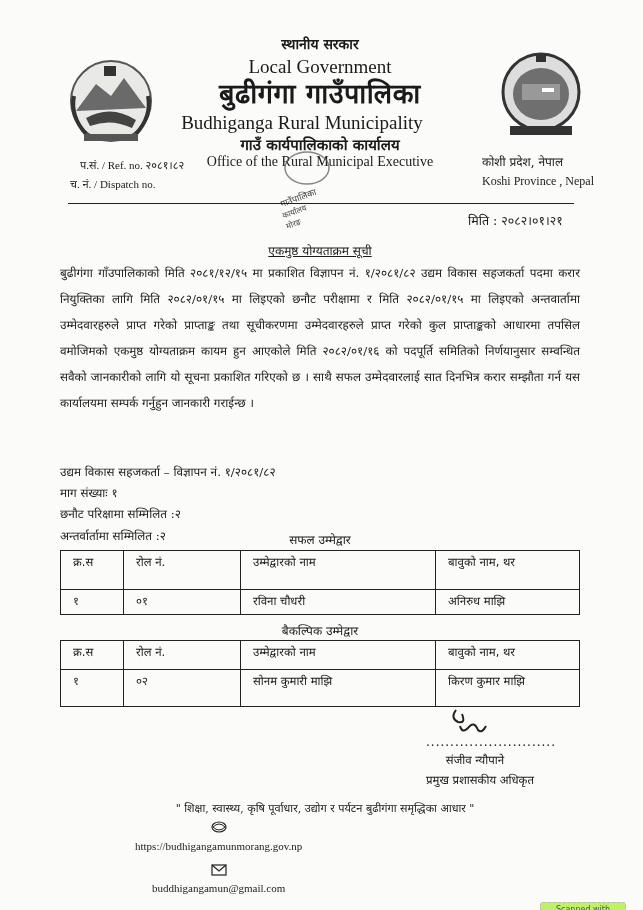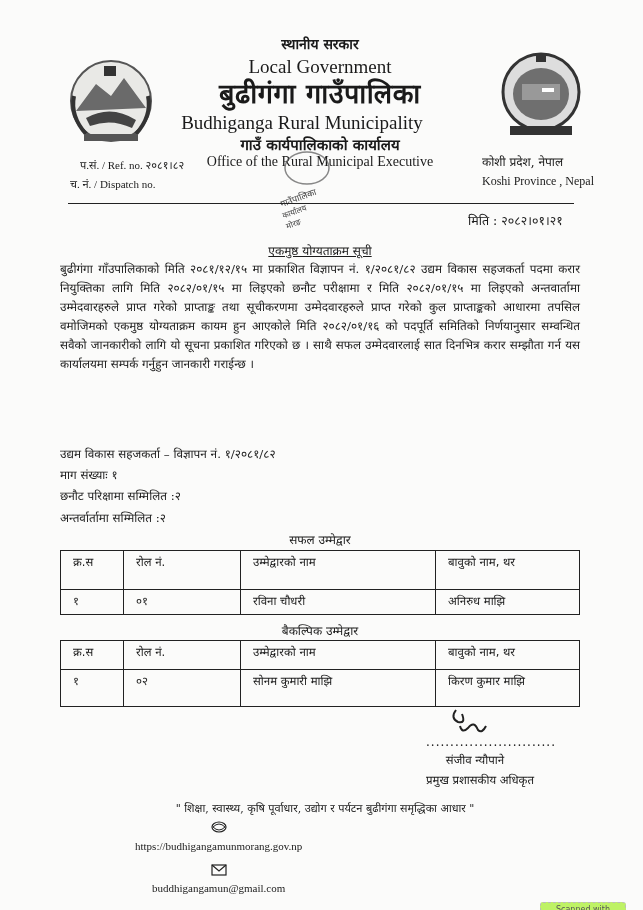--- a/index.html
+++ b/index.html
@@ -17,23 +17,23 @@
     .hdr-np-office { left: 180px; width: 280px; top: 134px; font-size: 15px; font-weight: bold; }
     .hdr-en-office { left: 180px; width: 280px; top: 154px; font-size: 14px; font-family: "Liberation Serif", serif; }
     .hdr-addr { left: 180px; width: 280px; top: 173px; font-size: 12px; font-family: "Liberation Serif", serif; }
     .ref { left: 70px; top: 157px; font-size: 11px; font-family: "Liberation Serif", serif; margin-left: 10px; }
     .dispatch { left: 70px; top: 176px; font-size: 11px; font-family: "Liberation Serif", serif; }
     .prov-np { left: 482px; top: 153px; font-size: 12px; }
     .prov-en { left: 482px; top: 174px; font-size: 12px; font-family: "Liberation Serif", serif; }
     .rule { left: 68px; top: 203px; width: 506px; height: 0; border-top: 1.5px solid #222; }
     .date { left: 468px; top: 212px; font-size: 12.5px; }
     .title { left: 60px; width: 520px; top: 242px; font-size: 12px; text-decoration: underline; }
-    .para { left: 60px; width: 520px; top: 260px; font-size: 11.8px; line-height: 19px; text-align: justify; }
+    .para { left: 60px; width: 520px; top: 260px; font-size: 11.8px; line-height: 26px; text-align: justify; }
     .tapsil { left: 60px; width: 520px; top: 423px; font-size: 12px; }
-    .line { left: 60px; font-size: 11.8px; }
+    .line { left: 60px; font-size: 11.8px; margin-top: 18px; }
     .l1 { top: 445px; } .l2 { top: 466px; } .l3 { top: 487px; } .l4 { top: 509px; }
     .sec1 { left: 60px; width: 520px; top: 531px; font-size: 12px; }
     .sec2 { left: 60px; width: 520px; top: 622px; font-size: 12px; }
     table.cand { position: absolute; left: 60px; width: 520px; border-collapse: collapse; font-size: 11.5px; font-family: "DejaVu Sans", sans-serif; }
     table.cand td { border: 1.5px solid #222; padding: 3px 12px; vertical-align: top; }
     .t1 { top: 550px; } .t2 { top: 640px; }
     .t1 tr.h td { height: 32px; } .t1 tr.r td { height: 18px; }
     .t2 tr.h td { height: 22px; } .t2 tr.r td { height: 30px; }
     .c1 { width: 38px; } .c2 { width: 92px; } .c3 { width: 170px; }
     .sig-dots { left: 426px; top: 735px; font-size: 12px; letter-spacing: 1px; }

